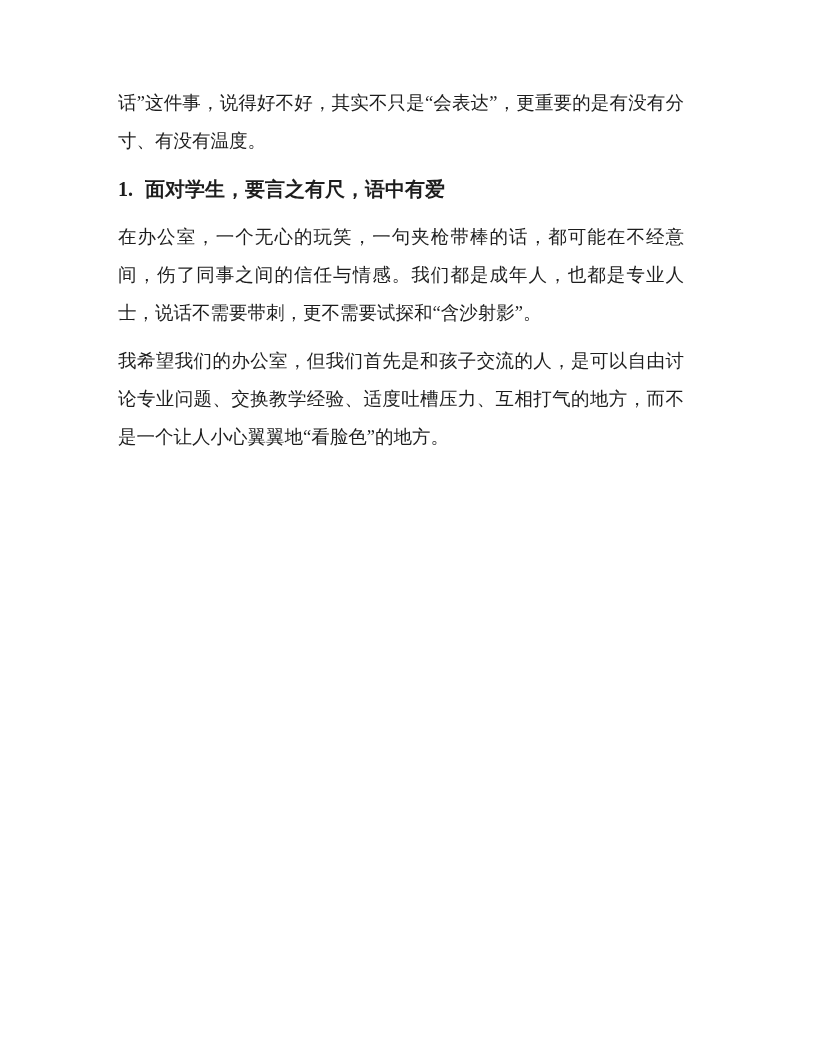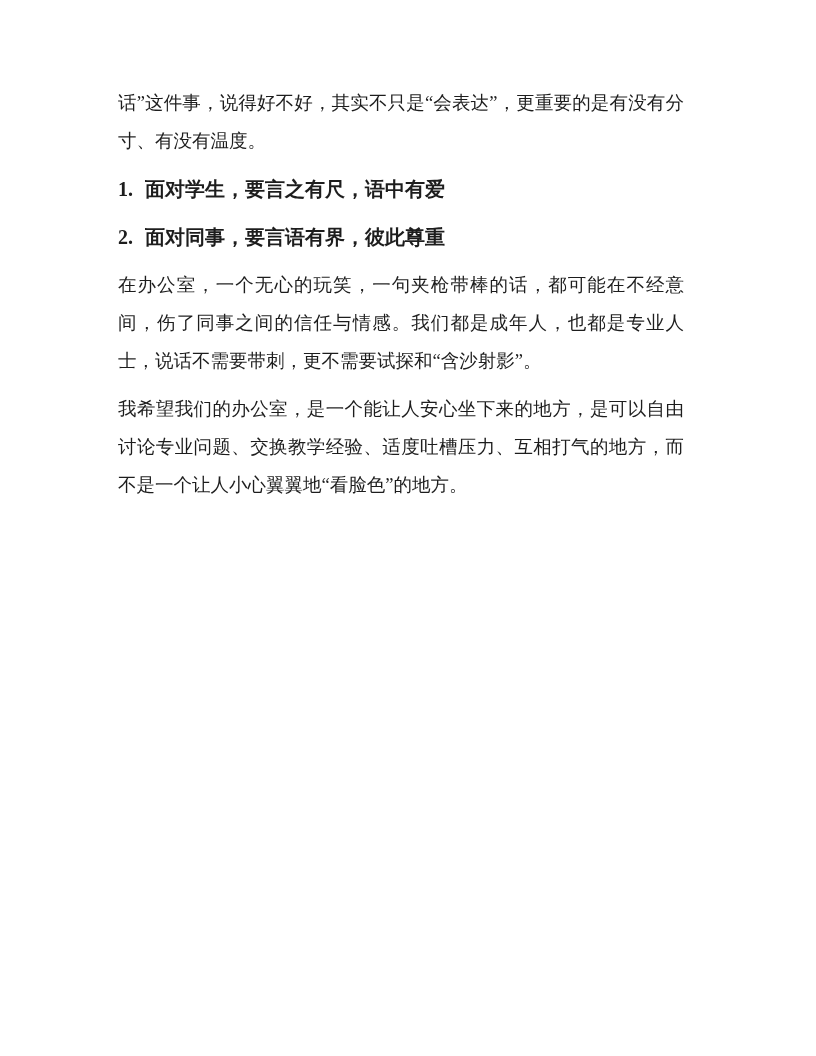--- a/index.html
+++ b/index.html
@@ -62,22 +62,19 @@
 
     <p class="para">话”这件事，说得好不好，其实不只是“会表达”，更重要的是有没有分寸、有没有温度。</p>
 
     <h2 class="heading">
       <span class="h-num">1.</span><span class="h-title">面对学生，要言之有尺，语中有爱</span>
     </h2>
 
 
 
 
-    <h2 class="heading">
-      <span class="h-num">2.</span><span class="h-title">面对同事，要言语有界，彼此尊重</span>
-    </h2>
 
     <p class="para">在办公室，一个无心的玩笑，一句夹枪带棒的话，都可能在不经意间，伤了同事之间的信任与情感。我们都是成年人，也都是专业人士，说话不需要带刺，更不需要试探和“含沙射影”。</p>
 
-    <p class="para">我希望我们的办公室，是一个能让人安心坐下来的地方，是可以自由讨论专业问题、交换教学经验、适度吐槽压力、互相打气的地方，而不是一个让人小心翼翼地“看脸色”的地方。</p>
+    <p class="para">我希望我们的办公室，但我们首先是和孩子交流的人，是可以自由讨论专业问题、交换教学经验、适度吐槽压力、互相打气的地方，而不是一个让人小心翼翼地“看脸色”的地方。</p>
 
   </div>
 </div>
 
 </body></html>

